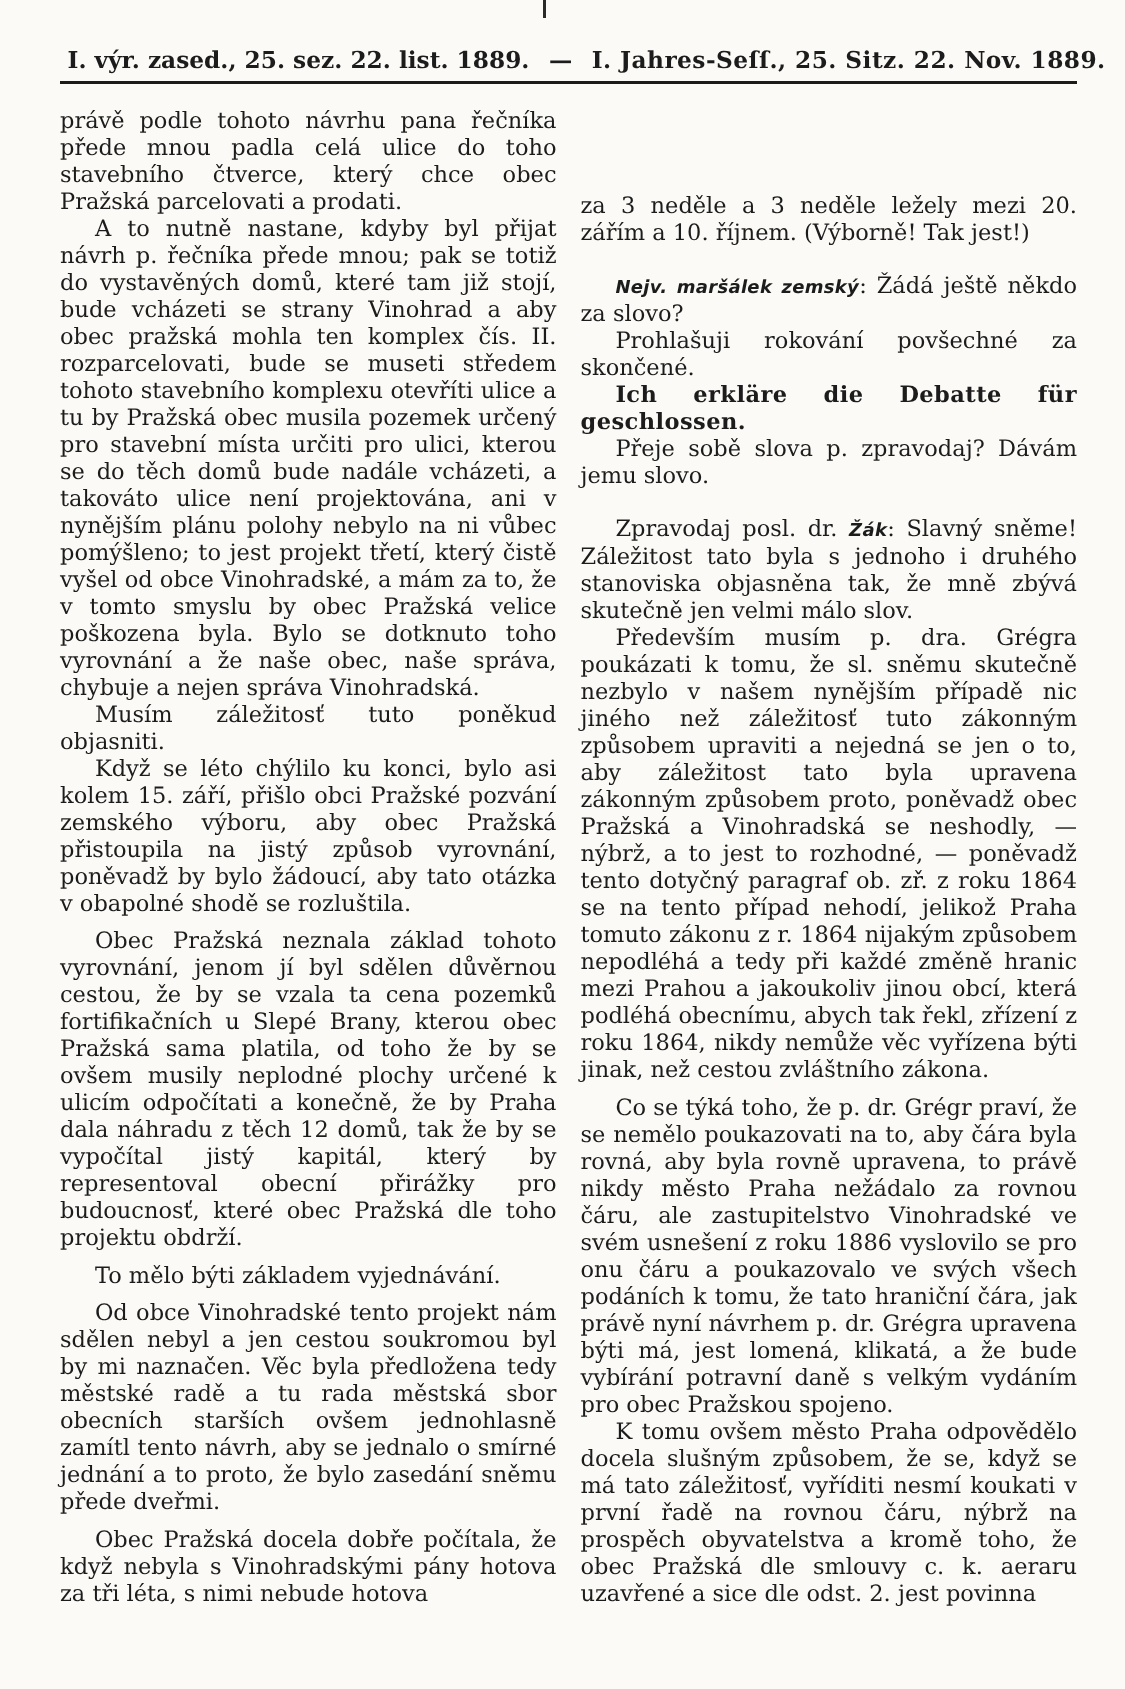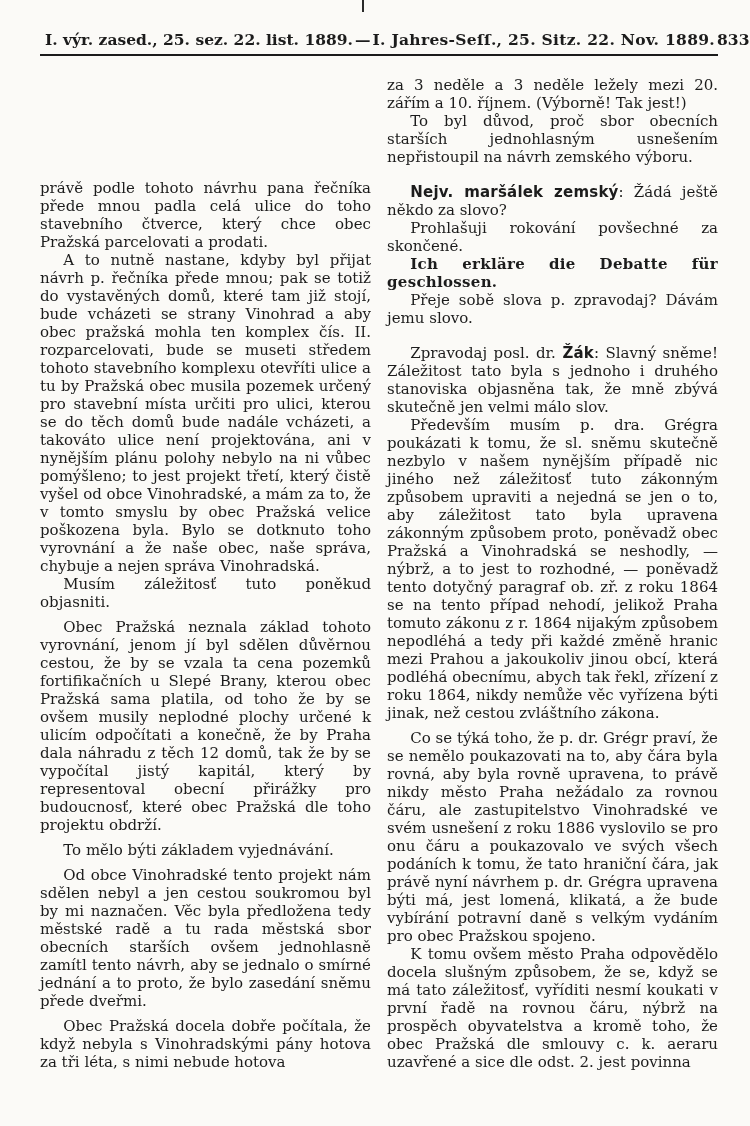--- a/index.html
+++ b/index.html
@@ -22,21 +22,21 @@
     position: absolute;
     left: 362px;
     top: 0;
     width: 2px;
     height: 12px;
     background: #2a2a2a;
   }
   .header {
     display: flex;
     align-items: flex-start;
-    gap: 2px;
+    gap: 13px;
     font-weight: bold;
     font-size: 15.5px;
     white-space: nowrap;
     padding: 0 4px 0 5px;
   }
   .h-page {
     margin-left: auto;
     font-weight: bold;
   }
   .header-rule {
@@ -64,22 +64,23 @@
     margin: 0 5px;
     flex: 0 0 auto;
   }
   .para { margin: 0; }
   .para.indent { text-indent: 1.55em; }
   .para.gap-s { margin-top: 7px; }
   .para.gap-l { margin-top: 17px; }
   .speaker {
     font-family: "DejaVu Sans", sans-serif;
     font-weight: 700;
-    font-size: 15px;
+    font-size: 12px;
     letter-spacing: 0.2px;
+    font-style: italic;
   }
   .fraktur {
     font-weight: 700;
     letter-spacing: 0.3px;
   }
 </style>
 </head>
 <body>
 
 <div class="page">
@@ -92,29 +93,29 @@
     <span class="h-page">833</span>
   </div>
 
   <div class="header-rule"></div>
 
   <div class="content">
     <div class="col col-left" id="col-left">
         <p class="para"><span>právě podle tohoto návrhu pana řečníka přede mnou padla celá ulice do toho stavebního čtverce, který chce obec Pražská parcelovati a prodati.</span></p>
         <p class="para indent"><span>A to nutně nastane, kdyby byl přijat návrh p. řečníka přede mnou; pak se totiž do vystavěných domů, které tam již stojí, bude vcházeti se strany Vinohrad a aby obec pražská mohla ten komplex čís. II. rozparcelovati, bude se museti středem tohoto stavebního komplexu otevříti ulice a tu by Pražská obec musila pozemek určený pro stavební místa určiti pro ulici, kterou se do těch domů bude nadále vcházeti, a takováto ulice není projektována, ani v nynějším plánu polohy nebylo na ni vůbec pomýšleno; to jest projekt třetí, který čistě vyšel od obce Vinohradské, a mám za to, že v tomto smyslu by obec Pražská velice poškozena byla. Bylo se dotknuto toho vyrovnání a že naše obec, naše správa, chybuje a nejen správa Vinohradská.</span></p>
         <p class="para indent"><span>Musím záležitosť tuto poněkud objasniti.</span></p>
+        <p class="para indent"><span>Když se léto chýlilo ku konci, bylo asi kolem 15. září, přišlo obci Pražské pozvání zemského výboru, aby obec Pražská přistoupila na jistý způsob vyrovnání, poněvadž by bylo žádoucí, aby tato otázka v obapolné shodě se rozluštila.</span></p>
         <p class="para indent gap-s"><span>Obec Pražská neznala základ tohoto vyrovnání, jenom jí byl sdělen důvěrnou cestou, že by se vzala ta cena pozemků fortifikačních u Slepé Brany, kterou obec Pražská sama platila, od toho že by se ovšem musily neplodné plochy určené k ulicím odpočítati a konečně, že by Praha dala náhradu z těch 12 domů, tak že by se vypočítal jistý kapitál, který by representoval obecní přirážky pro budoucnosť, které obec Pražská dle toho projektu obdrží.</span></p>
         <p class="para indent gap-s"><span>To mělo býti základem vyjednávání.</span></p>
         <p class="para indent gap-s"><span>Od obce Vinohradské tento projekt nám sdělen nebyl a jen cestou soukromou byl by mi naznačen. Věc byla předložena tedy městské radě a tu rada městská sbor obecních starších ovšem jednohlasně zamítl tento návrh, aby se jednalo o smírné jednání a to proto, že bylo zasedání sněmu přede dveřmi.</span></p>
         <p class="para indent gap-s"><span>Obec Pražská docela dobře počítala, že když nebyla s Vinohradskými pány hotova za tři léta, s nimi nebude hotova</span></p>
       </div>
     <div class="divider"></div>
     <div class="col col-right" id="col-right">
         <p class="para"><span>za 3 neděle a 3 neděle ležely mezi 20. zářím a 10. říjnem. (Výborně! Tak jest!)</span></p>
-        <p class="para indent"><span>To byl důvod, proč sbor obecních starších jednohlasným usnešením nepřistoupil na návrh zemského výboru.</span></p>
         <p class="para indent gap-l"><span class="speaker">Nejv. maršálek zemský</span><span>: Žádá ještě někdo za slovo?</span></p>
         <p class="para indent"><span>Prohlašuji rokování povšechné za skončené.</span></p>
         <p class="para indent fraktur"><span>Ich erkläre die Debatte für geschlossen.</span></p>
         <p class="para indent"><span>Přeje sobě slova p. zpravodaj? Dávám jemu slovo.</span></p>
         <p class="para indent gap-l"><span>Zpravodaj posl. dr. </span><span class="speaker">Žák</span><span>: Slavný sněme! Záležitost tato byla s jednoho i druhého stanoviska objasněna tak, že mně zbývá skutečně jen velmi málo slov.</span></p>
         <p class="para indent"><span>Především musím p. dra. Grégra poukázati k tomu, že sl. sněmu skutečně nezbylo v našem nynějším případě nic jiného než záležitosť tuto zákonným způsobem upraviti a nejedná se jen o to, aby záležitost tato byla upravena zákonným způsobem proto, poněvadž obec Pražská a Vinohradská se neshodly, — nýbrž, a to jest to rozhodné, — poněvadž tento dotyčný paragraf ob. zř. z roku 1864 se na tento případ nehodí, jelikož Praha tomuto zákonu z r. 1864 nijakým způsobem nepodléhá a tedy při každé změně hranic mezi Prahou a jakoukoliv jinou obcí, která podléhá obecnímu, abych tak řekl, zřízení z roku 1864, nikdy nemůže věc vyřízena býti jinak, než cestou zvláštního zákona.</span></p>
         <p class="para indent gap-s"><span>Co se týká toho, že p. dr. Grégr praví, že se nemělo poukazovati na to, aby čára byla rovná, aby byla rovně upravena, to právě nikdy město Praha nežádalo za rovnou čáru, ale zastupitelstvo Vinohradské ve svém usnešení z roku 1886 vyslovilo se pro onu čáru a poukazovalo ve svých všech podáních k tomu, že tato hraniční čára, jak právě nyní návrhem p. dr. Grégra upravena býti má, jest lomená, klikatá, a že bude vybírání potravní daně s velkým vydáním pro obec Pražskou spojeno.</span></p>
         <p class="para indent"><span>K tomu ovšem město Praha odpovědělo docela slušným způsobem, že se, když se má tato záležitosť, vyříditi nesmí koukati v první řadě na rovnou čáru, nýbrž na prospěch obyvatelstva a kromě toho, že obec Pražská dle smlouvy c. k. aeraru uzavřené a sice dle odst. 2. jest povinna</span></p>
       </div>
   </div>

